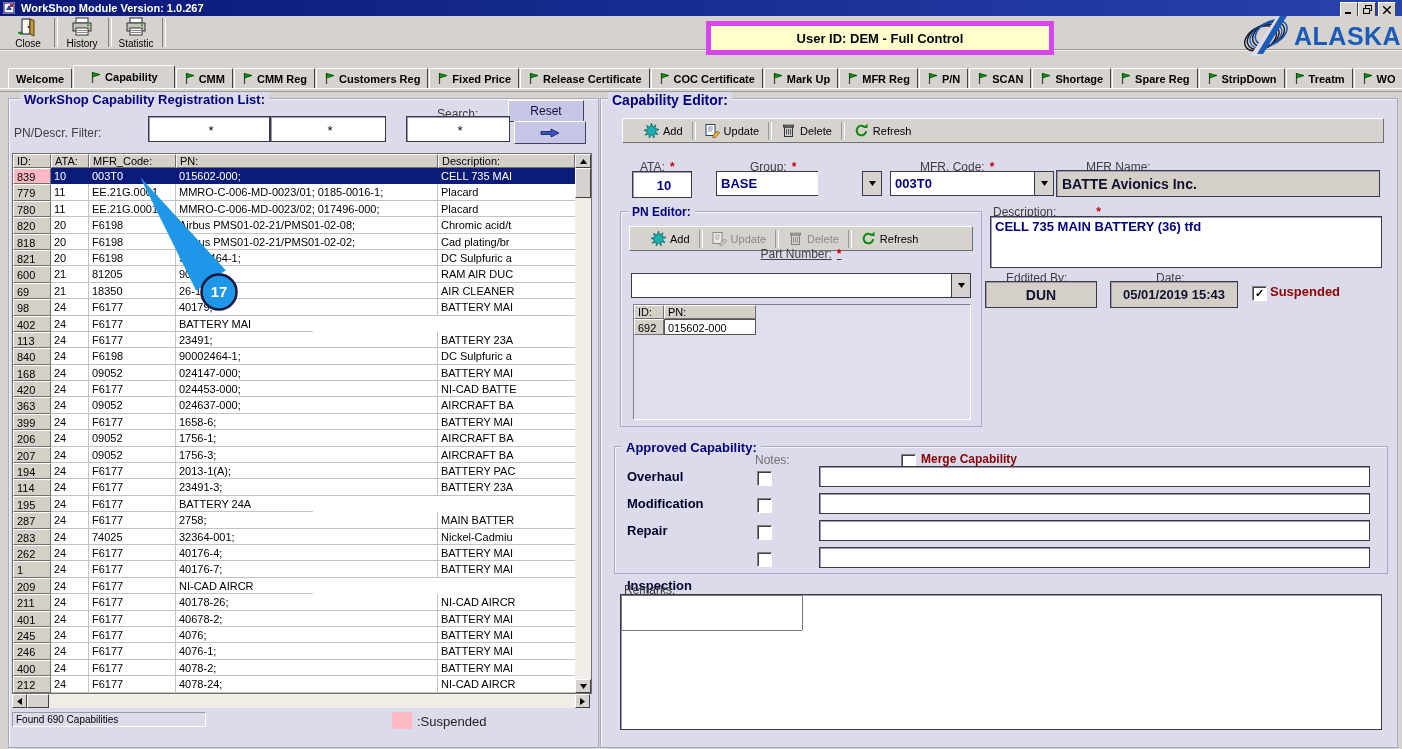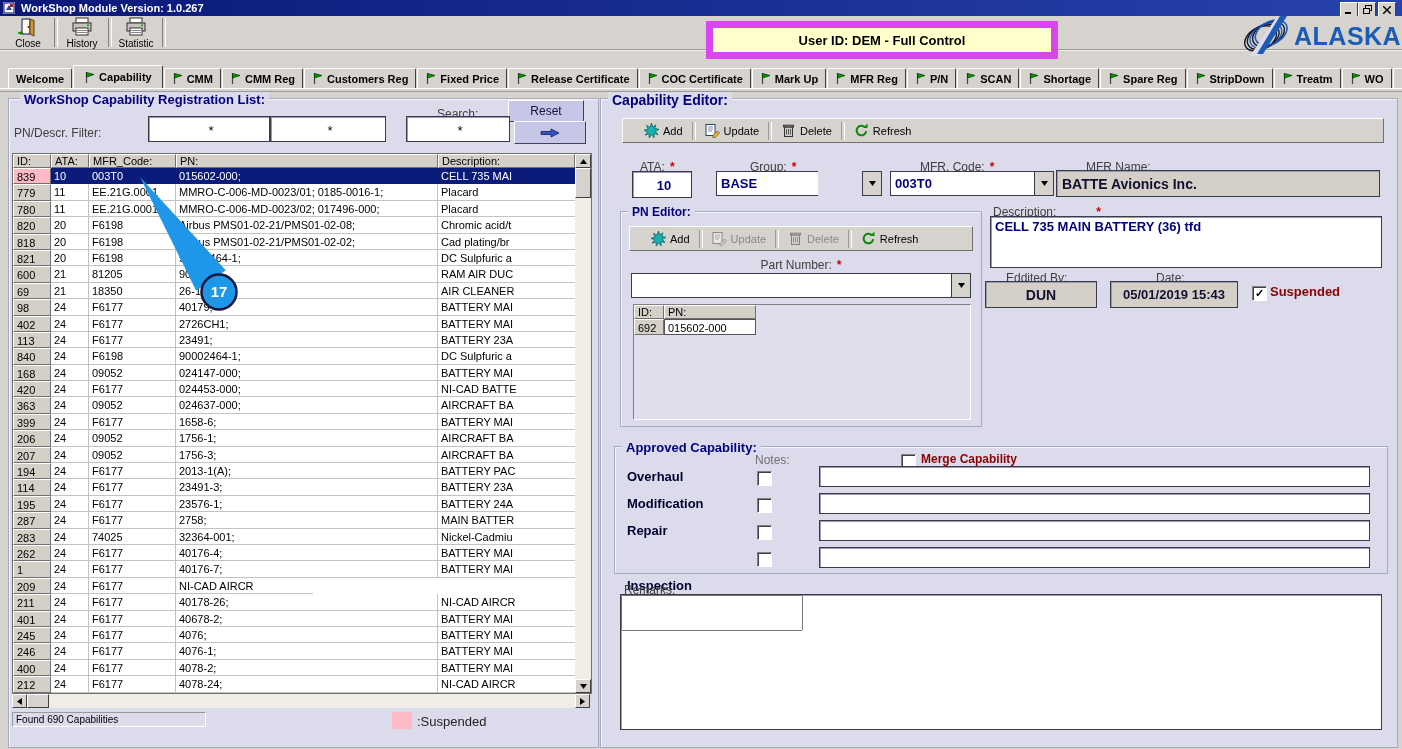--- a/index.html
+++ b/index.html
@@ -10,29 +10,29 @@
   #titlebar{left:0;top:0;width:1402px;height:16px;background:linear-gradient(90deg,#0a1878,#2743ae);
             display:flex;align-items:center;color:#fff;font-weight:bold;font-size:11px;}
   #titlebar .appicon{width:12px;height:12px;margin:0 6px 0 3px;}
   .winbtn{position:absolute;top:2px;width:16px;height:13px;background:#d6d3ce;
           border-top:1px solid #fff;border-left:1px solid #fff;border-right:1px solid #404040;border-bottom:1px solid #404040;
           display:flex;align-items:center;justify-content:center;}
   
   #toolbar{left:0;top:16px;width:1402px;height:33px;background:#d6d3ce;border-bottom:2px groove #efefef;}
   .tbtn{position:absolute;top:2px;width:48px;height:29px;display:flex;flex-direction:column;align-items:center;justify-content:center;gap:1px;font-size:10px;}
   .tsep{position:absolute;top:2px;width:2px;height:29px;border-left:1px solid #808080;border-right:1px solid #fff;}
-  #userbanner{left:706px;top:21px;width:338px;height:24px;background:#ffffcc;border:7px solid #d946ef;
+  #userbanner{left:706px;top:21px;width:338px;height:24px;background:#ffffcc;border:5px solid #d946ef;
               display:flex;align-items:center;justify-content:center;font-weight:bold;font-size:13px;}
   #logotext{left:1294px;top:22px;font-size:25px;font-weight:bold;color:#1b5cb8;letter-spacing:.5px;}
   
   #tabstrip{left:8px;top:66px;height:22px;display:flex;align-items:flex-end;}
   .tab{height:19px;background:#d6d3ce;border-top:1px solid #fff;border-left:1px solid #fff;
        border-right:1px solid #404040;border-bottom:none;border-radius:2px 2px 0 0;
        display:flex;align-items:center;gap:4px;padding:0 7px;font-weight:bold;font-size:11px;white-space:nowrap;margin-right:1px;}
-  .tab.active{height:22px;padding:0 10px;position:relative;z-index:3;}
+  .tab.active{height:22px;padding:0 16px;position:relative;z-index:3;}
   #tabbase{left:0px;top:88px;width:1402px;height:2px;border-top:1px solid #fff;border-bottom:1px solid #9a9a9a;}
   
   .groupbox{background:#dcdbeb;border:1px solid #a8a8c0;box-shadow:inset 1px 1px 0 #f4f4fc;}
   .legend{position:absolute;background:#dcdbeb;padding:0 4px;font-weight:bold;font-size:13px;color:#000080;white-space:nowrap;z-index:2;}
   
   .field{background:#fff;border:1px solid #3a3a4a;box-shadow:inset 1px 1px 0 #9a9ab0;}
   .grayfield{background:#d4d0c8;border:1px solid #3a3a4a;box-shadow:inset 1px 1px 0 #9a9ab0;}
   .lavbtn{background:#c6c6e6;border-top:1px solid #fff;border-left:1px solid #fff;border-right:1px solid #404060;border-bottom:1px solid #404060;
           display:flex;align-items:center;justify-content:center;font-size:12px;color:#101040;}
   input.plain{border:none;outline:none;background:transparent;width:100%;height:100%;font-family:"Liberation Sans",sans-serif;}
@@ -406,21 +406,20 @@
         <div class="gcell idcell" style="width:38px;">98</div>
         <div class="gcell" style="width:38px;">24</div>
         <div class="gcell" style="width:87px;">F6177</div>
         <div class="gcell" style="width:262px;">40179;</div>
         <div class="gcell" style="width:137px;border-right:none;">BATTERY MAI</div>
       </div>
       <div class="grow">
         <div class="gcell idcell" style="width:38px;">402</div>
         <div class="gcell" style="width:38px;">24</div>
         <div class="gcell" style="width:87px;">F6177</div>
-        <div class="gcell" style="width:262px;">2726CH1;</div>
         <div class="gcell" style="width:137px;border-right:none;">BATTERY MAI</div>
       </div>
       <div class="grow">
         <div class="gcell idcell" style="width:38px;">113</div>
         <div class="gcell" style="width:38px;">24</div>
         <div class="gcell" style="width:87px;">F6177</div>
         <div class="gcell" style="width:262px;">23491;</div>
         <div class="gcell" style="width:137px;border-right:none;">BATTERY 23A</div>
       </div>
       <div class="grow">
@@ -483,21 +482,20 @@
         <div class="gcell idcell" style="width:38px;">114</div>
         <div class="gcell" style="width:38px;">24</div>
         <div class="gcell" style="width:87px;">F6177</div>
         <div class="gcell" style="width:262px;">23491-3;</div>
         <div class="gcell" style="width:137px;border-right:none;">BATTERY 23A</div>
       </div>
       <div class="grow">
         <div class="gcell idcell" style="width:38px;">195</div>
         <div class="gcell" style="width:38px;">24</div>
         <div class="gcell" style="width:87px;">F6177</div>
-        <div class="gcell" style="width:262px;">23576-1;</div>
         <div class="gcell" style="width:137px;border-right:none;">BATTERY 24A</div>
       </div>
       <div class="grow">
         <div class="gcell idcell" style="width:38px;">287</div>
         <div class="gcell" style="width:38px;">24</div>
         <div class="gcell" style="width:87px;">F6177</div>
         <div class="gcell" style="width:262px;">2758;</div>
         <div class="gcell" style="width:137px;border-right:none;">MAIN BATTER</div>
       </div>
       <div class="grow">
@@ -712,21 +710,21 @@
       <div class="ebtn">
         <span style="display:inline-flex;align-items:center;">
           <svg width="15" height="15" viewBox="0 0 15 15">
             <path d="M12.2 8.2a4.8 4.8 0 1 1-1.4-4.1" fill="none" stroke="#0a8a0a" stroke-width="2"></path>
             <path d="M13.5 0.5v4.5h-4.5z" fill="#0a8a0a"></path>
           </svg>
         </span>
         <span>Refresh</span>
       </div>
     </div>
-  <div class="abs" style="left:0;top:46px;width:360px;text-align:center;font-size:12px;color:#404040;"><span>Part Number:</span><span class="req">*</span></div>
+  <div class="abs" style="left:0;top:35px;width:360px;text-align:center;font-size:12px;color:#404040;text-decoration:underline;"><span>Part Number:</span><span class="req">*</span></div>
   <div class="abs combo" style="left:10px;top:61px;width:340px;height:25px;">
     <div class="val"></div>
     <div class="drop">
         <svg width="7" height="5">
           <path d="M3.5 5L0 0h7z" fill="#000"></path>
         </svg>
       </div>
   </div>
   <div class="abs" id="pntable" style="left:12px;top:92px;width:336px;height:114px;">
       <div class="ghead">

